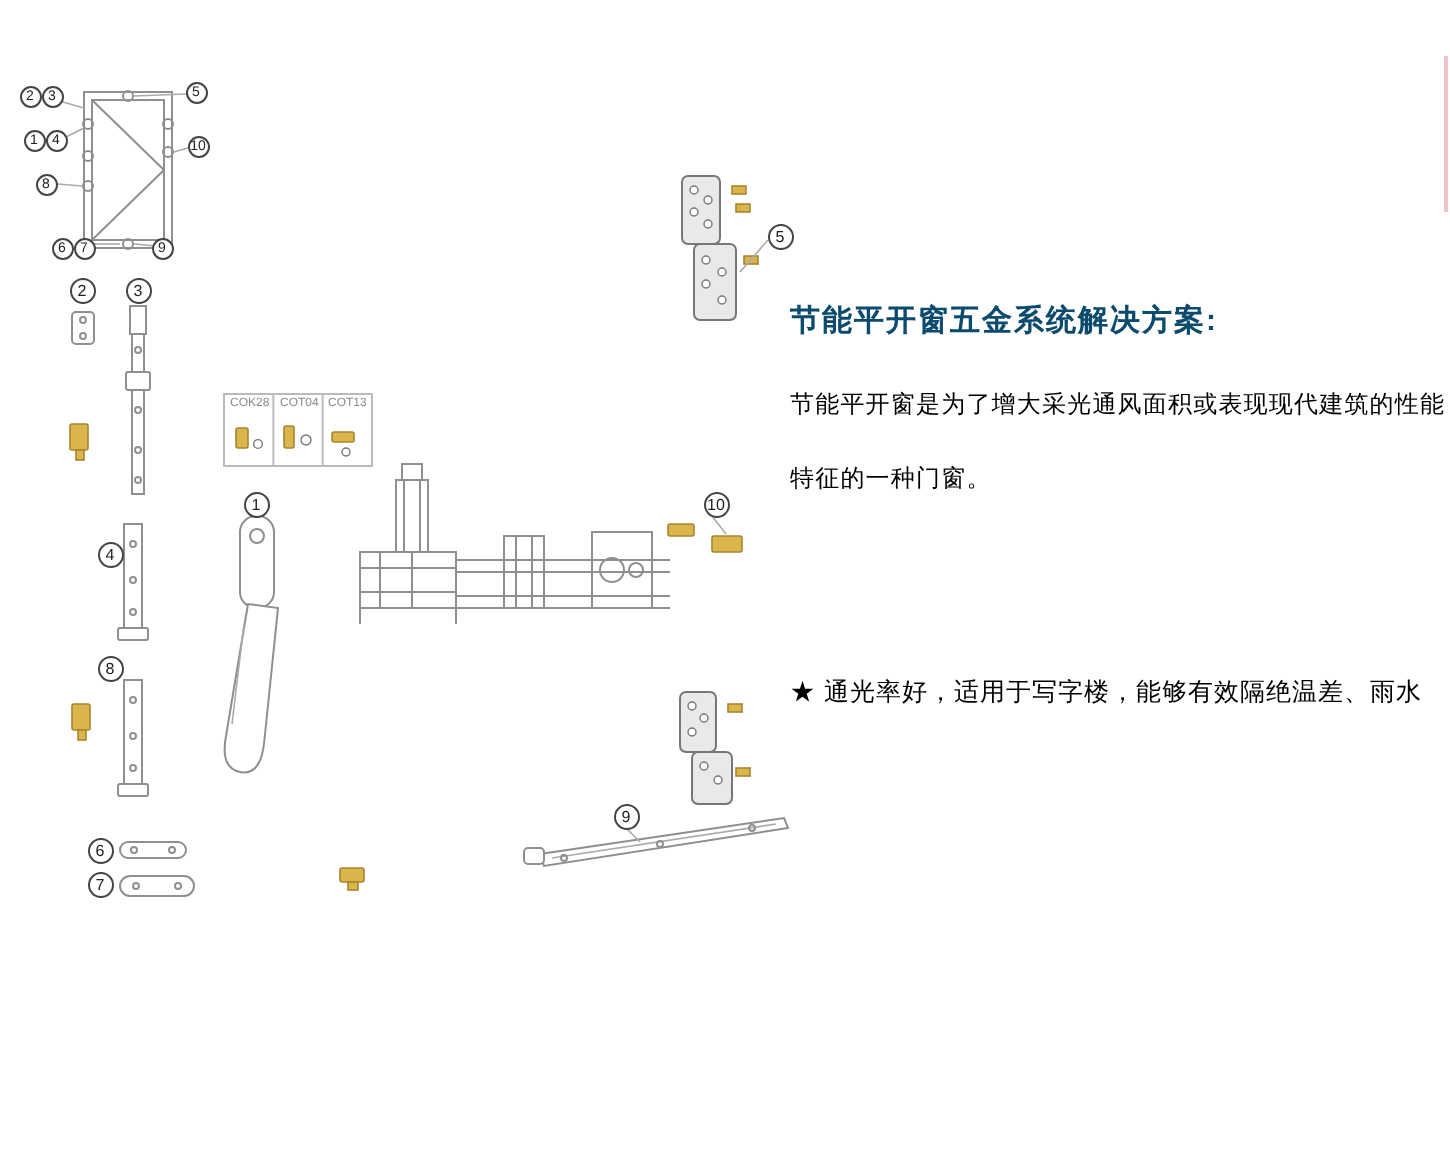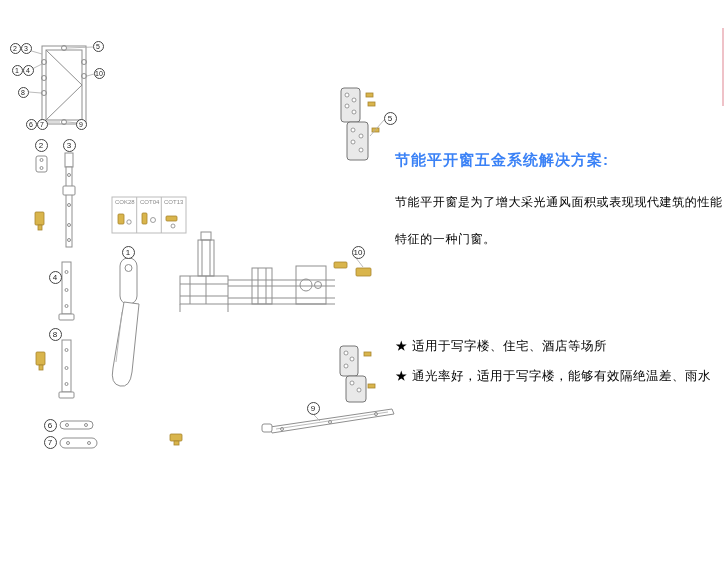--- a/index.html
+++ b/index.html
@@ -41,21 +41,21 @@
     letter-spacing: 0;
     white-space: nowrap;
   }
 
   .title {
     position: absolute;
     left: 395px; top: 139px;
     font-size: 15px;
     font-weight: bold;
     letter-spacing: 1px;
-    color: #3b82f6;
+    color: #0c4a6e;
   }
   .desc {
     position: absolute;
     left: 395px; top: 172px;
     width: 332px;
     font-size: 12px;
     line-height: 37px;
     letter-spacing: .6px;
     color: #000;
   }
@@ -290,18 +290,17 @@
   <span class="co" style="left:351.5px;top:245.5px">10</span>
   <span class="co" style="left:306.5px;top:401.5px">9</span>
 
   <span class="box-label" style="left:115px;top:199px">COK28</span>
   <span class="box-label" style="left:140px;top:199px">COT04</span>
   <span class="box-label" style="left:164px;top:199px">COT13</span>
 
   <h2 class="title">节能平开窗五金系统解决方案:</h2>
   <p class="desc">节能平开窗是为了增大采光通风面积或表现现代建筑的性能特征的一种门窗。</p>
   <ul class="features">
-    <li>★ 适用于写字楼、住宅、酒店等场所</li>
     <li>★ 通光率好，适用于写字楼，能够有效隔绝温差、雨水</li>
   </ul>
 
   <div class="edge-mark"></div>
 </div>
 
 </body></html>

